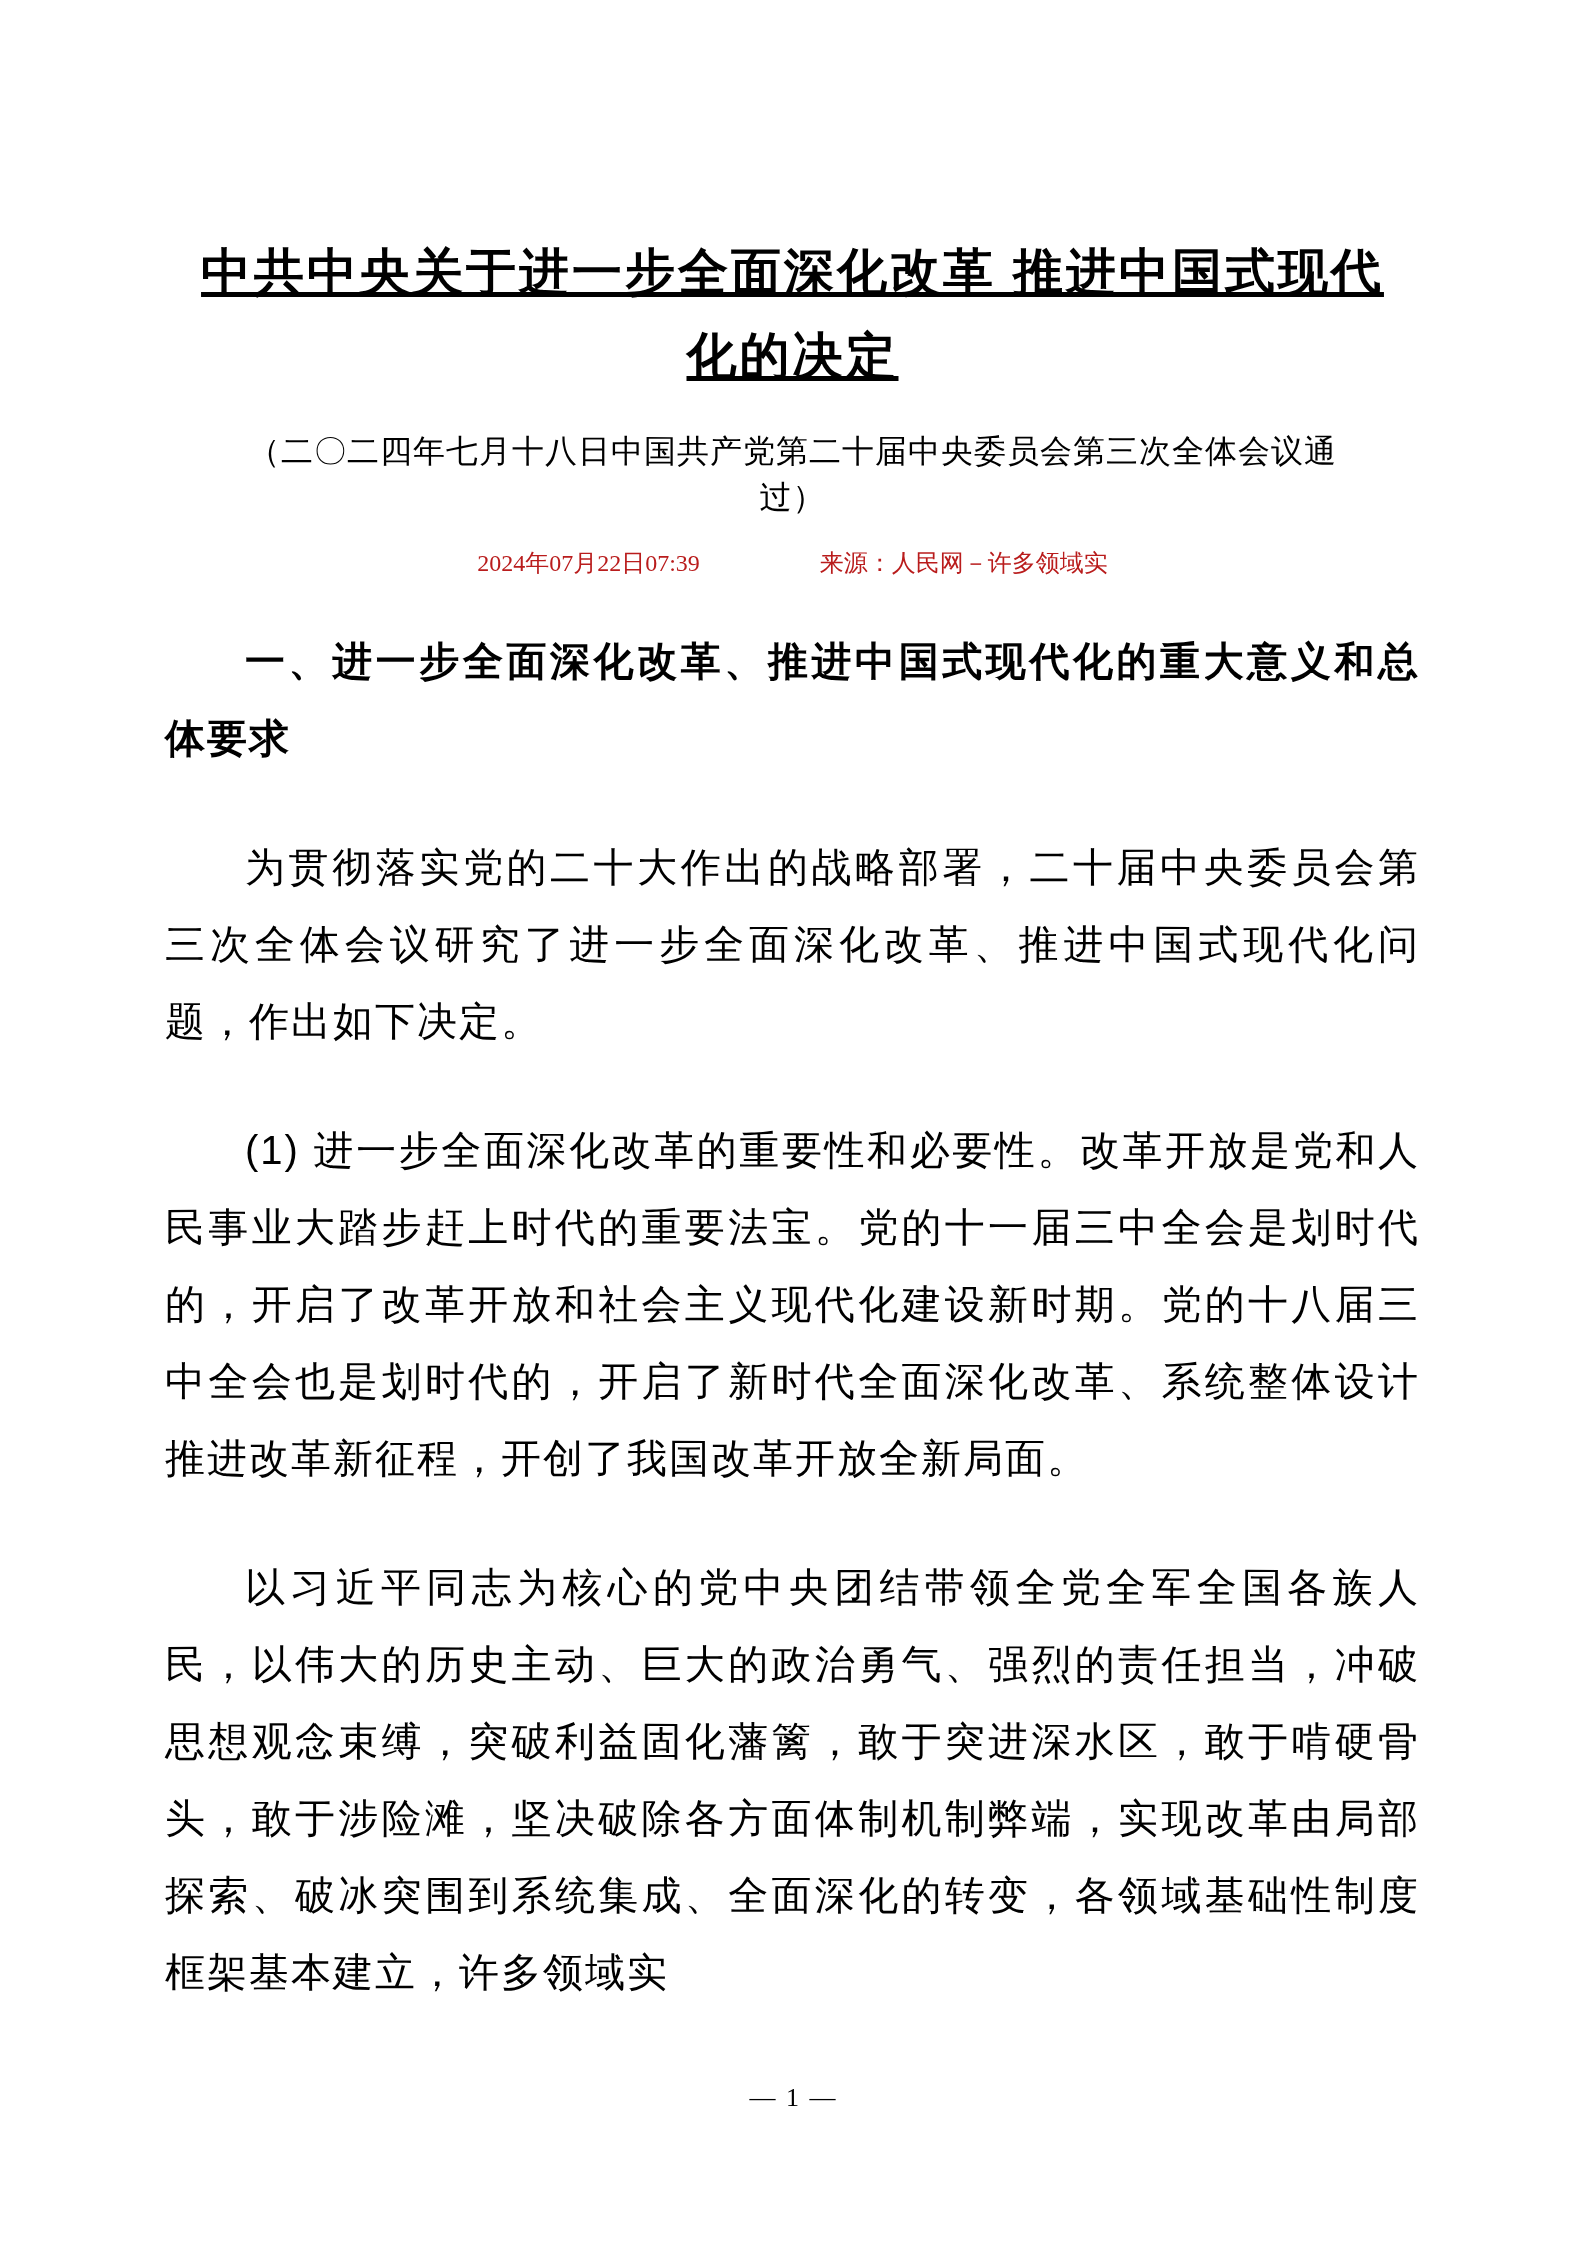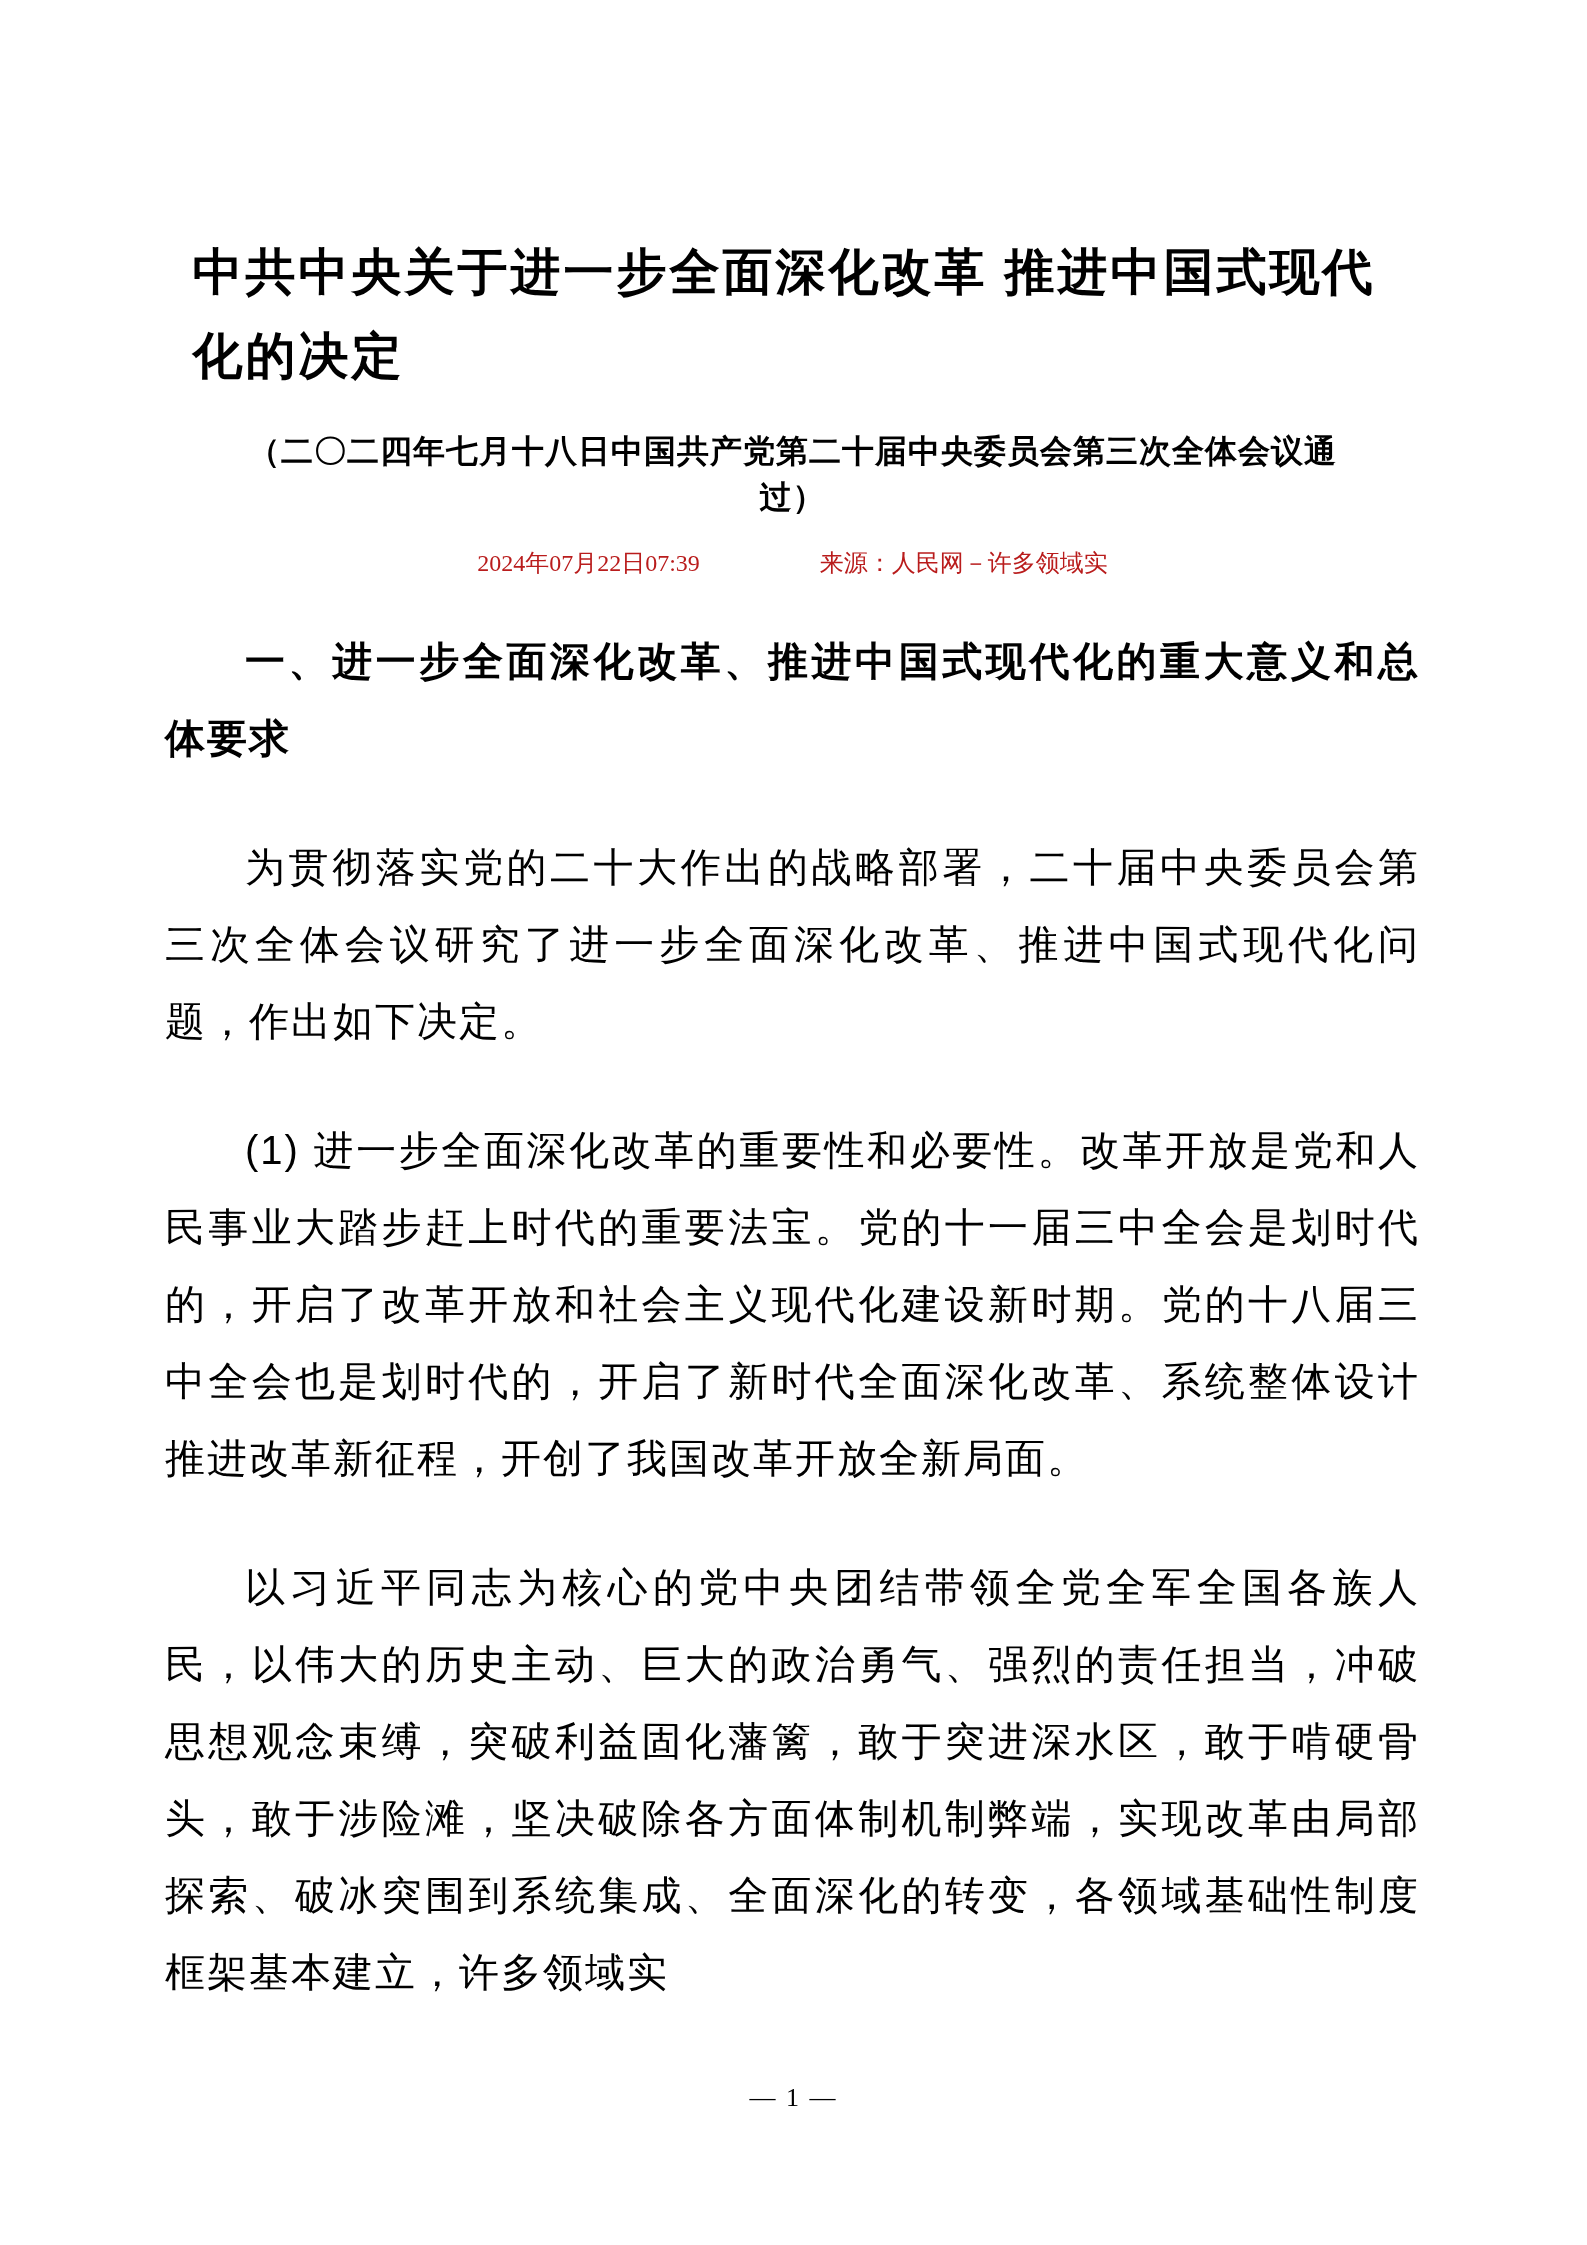--- a/index.html
+++ b/index.html
@@ -19,31 +19,33 @@
     font-family: "Liberation Sans", "DejaVu Sans", sans-serif;
     overflow: hidden;
   }
   .doc-title {
     width: 1200px;
     margin: 0 auto 30px auto;
     font-size: 50px;
     line-height: 84px;
     letter-spacing: 3px;
     font-weight: bold;
+    text-align: center;
     font-family: "Liberation Sans", "DejaVu Sans", sans-serif;
+    text-decoration: underline;
   }
   .doc-subtitle {
     width: 1120px;
     margin: 0 auto 28px auto;
     font-size: 32px;
     line-height: 46px;
     letter-spacing: 1px;
     text-align: center;
     font-family: "Liberation Serif", "DejaVu Serif", serif;
-    font-weight: bold;
+    font-weight: normal;
   }
   .doc-meta {
     display: flex;
     justify-content: center;
     align-items: baseline;
     gap: 120px;
     margin: 0 0 45px 0;
     font-size: 24px;
     line-height: 30px;
     font-family: "Liberation Serif", "DejaVu Serif", serif;

